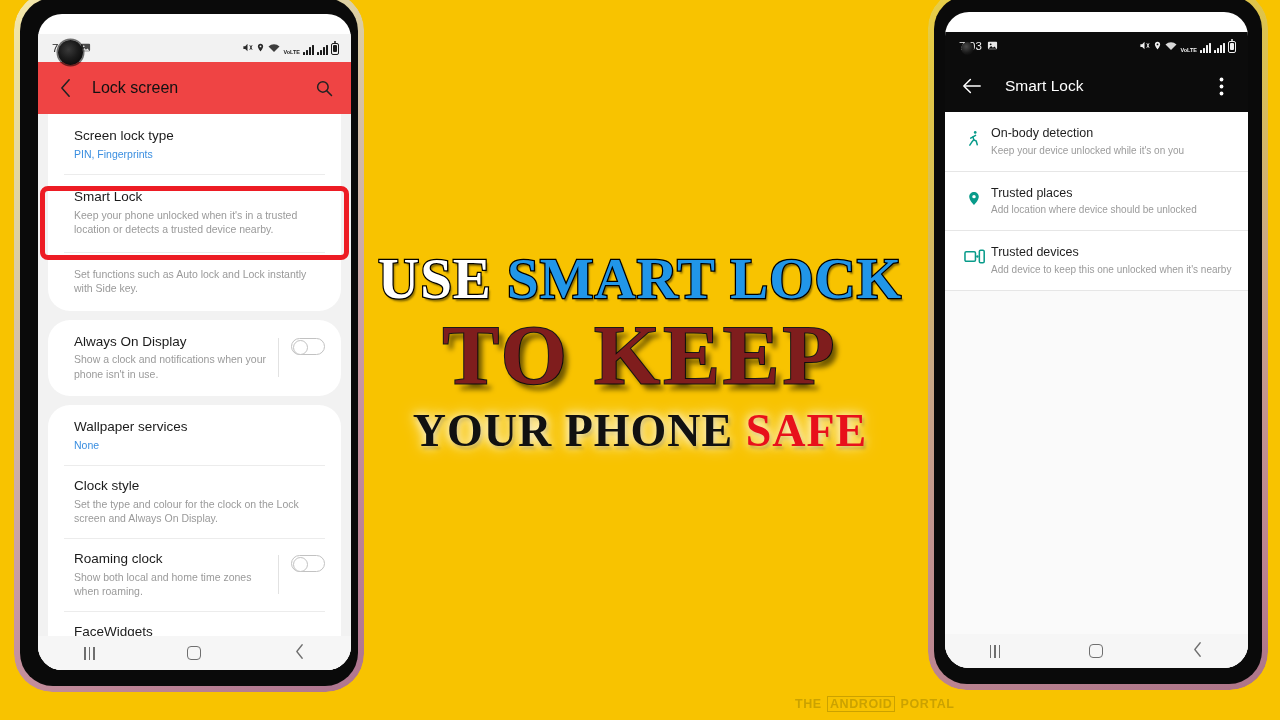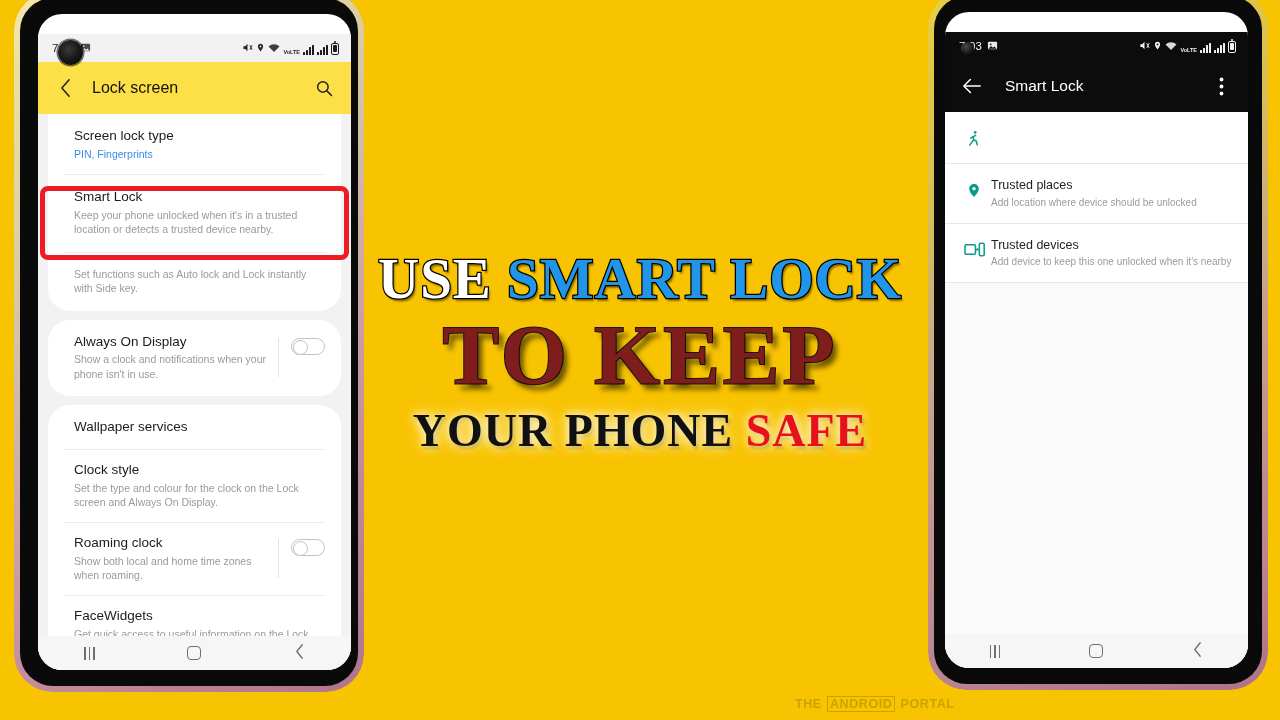--- a/index.html
+++ b/index.html
@@ -98,21 +98,21 @@
     z-index: 9;
   }
   #phone-right .punchhole {
     left: 16px; top: 30px; width: 13px; height: 13px;
     background: radial-gradient(circle at 40% 35%, #4a4a4a 0%, #1a1a1a 55%, #000 100%);
     box-shadow: none;
   }
 
   
   .appbar { display: flex; align-items: center; height: 52px; padding: 0 14px; }
-  .appbar.light { background: #fde047; color: #111; }
+  .appbar.light { background: #ef4444; color: #111; }
   .appbar.dark  { background: #0c0c0c; color: #fff; }
   .appbar-title { font-size: 16px; margin-left: 14px; font-weight: 400; }
   #phone-right .appbar-title { font-size: 15.5px; margin-left: 20px; }
   .appbar-spacer { flex: 1; }
   .icon-btn { display:flex; align-items:center; justify-content:center; width:26px; height:26px; }
 
   
   .lock-body { background: #f2f2f2; height: calc(100% - 80px); position: relative; overflow: hidden; }
   .card { background: #fff; border-radius: 22px; margin: 0 10px 9px; padding: 2px 0; }
   .card.flat-top { border-radius: 0 0 22px 22px; }
@@ -311,20 +311,21 @@
             </div>
             <div class="toggle-sep"></div>
             <div class="toggle"></div>
           </div>
         </div>
 
         <div class="card">
           <div class="row">
             <div class="row-text">
               <div class="row-title">Wallpaper services</div>
+              <div class="row-sub link">None</div>
             </div>
           </div>
           <div class="divider"></div>
           <div class="row">
             <div class="row-text">
               <div class="row-title">Clock style</div>
               <div class="row-sub">Set the type and colour for the clock on the Lock screen and Always On Display.</div>
             </div>
           </div>
           <div class="divider"></div>
@@ -441,20 +442,24 @@
 
         <div class="sl-row">
           <div class="sl-icon">
             <svg width="17" height="21" viewBox="0 0 24 24" fill="none" stroke="#089b8a" stroke-width="2.1" stroke-linecap="round" stroke-linejoin="round">
               <circle cx="13" cy="3.4" r="1.9" fill="#089b8a" stroke="none"></circle>
               <path d="M13.5 7.5l-3.6 2.2 1.1 4.2 3.4 1.6 1.5 5.4"></path>
               <path d="M11 13.9L8.2 17 5.4 21.5"></path>
               <path d="M9.9 9.7L6.6 11.6"></path>
             </svg>
           </div>
+          <div class="sl-text">
+            <div class="sl-title">On-body detection</div>
+            <div class="sl-sub">Keep your device unlocked while it's on you</div>
+          </div>
         </div>
         <div class="sl-divider"></div>
 
         <div class="sl-row">
           <div class="sl-icon">
             <svg width="16" height="21" viewBox="0 0 24 24" fill="#089b8a">
                 <path d="M12 2.2c-4 0-7.2 3.2-7.2 7.2 0 5.2 7.2 12.4 7.2 12.4s7.2-7.2 7.2-12.4c0-4-3.2-7.2-7.2-7.2z"></path>
                 <circle cx="12" cy="9.2" r="2.6" fill="#fff"></circle>
               </svg>
           </div>

